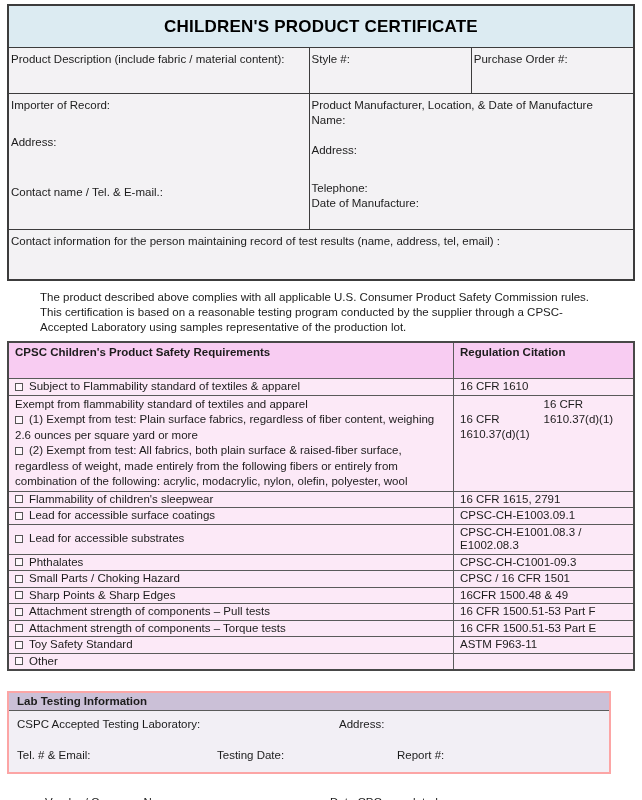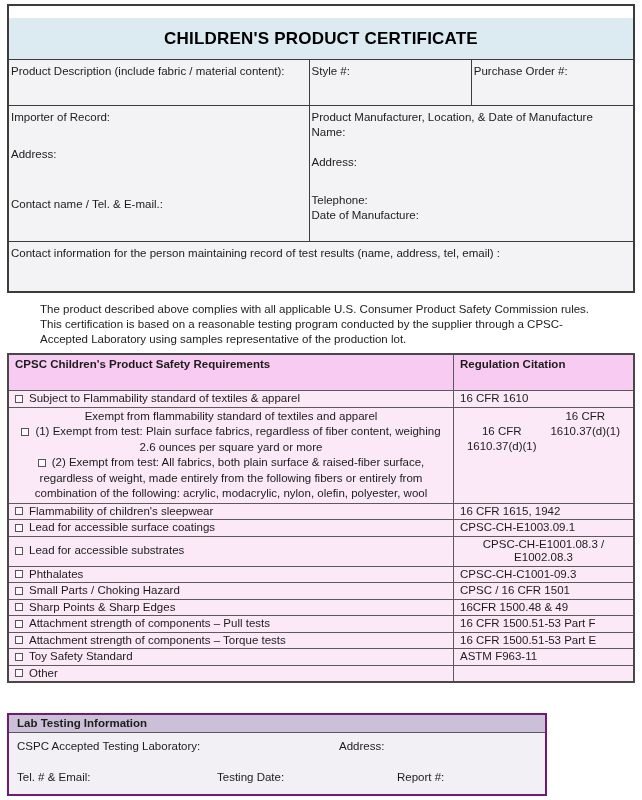--- a/index.html
+++ b/index.html
@@ -19,21 +19,21 @@
     font-family:"Liberation Sans",sans-serif;color:var(--ink);
     font-size:11.5px;
   }
   .doc{position:relative;width:642px;height:800px;padding:4px 7px 0 7px;}
 
   
   .top-box{width:628px;border:2px solid var(--border-dark);}
   .title-bar{
     height:41px;background:var(--title-bg);
     display:flex;align-items:center;justify-content:center;
-    font-size:17px;font-weight:bold;color:#000;letter-spacing:.2px;margin-top:12px;
+    font-size:17px;font-weight:bold;color:#000;letter-spacing:.2px;
   }
   .form-row{display:flex;border-top:1px solid var(--border-dark);background:var(--cell-bg);}
   .cell{padding:4px 2px;line-height:15px;}
   .cell + .cell{border-left:1px solid var(--border-dark);}
   .row1{height:46px;}
   .c-pd{width:48%;}
   .c-style{width:26%;}
   .c-po{width:26%;}
   .row2{height:136px;}
   .c-importer{width:48%;}
@@ -47,37 +47,37 @@
   .c-contactinfo{width:100%;}
 
   
   .statement{
     margin:9px 0 6px 33px;width:566px;line-height:15px;
   }
 
   
   .req-table{width:628px;border:2px solid #484848;}
   .req-row{display:flex;background:var(--tbl-row-bg);}
-  .req-row + .req-row{border-top:1px solid #5a5a5a;text-align:center;}
+  .req-row + .req-row{border-top:1px solid #5a5a5a;}
   .req-label{flex:1;padding:1px 6px;line-height:13.5px;display:flex;align-items:center;}
   .req-cit{width:180px;border-left:1px solid #5a5a5a;padding:1px 6px;line-height:13.5px;display:flex;align-items:center;}
   .req-header{background:var(--tbl-header-bg);font-weight:bold;}
   .req-header .req-label,.req-header .req-cit{padding-top:2.5px;padding-bottom:19px;}
   .cb{
     display:inline-block;width:8px;height:8px;flex:0 0 8px;
     border:1px solid #555;background:rgba(255,255,255,.65);
     margin-right:6px;vertical-align:-1px;
   }
   .cb.inline{display:inline-block;flex:none;}
   .exempt .req-label{display:block;line-height:15.5px;padding-top:1px;}
   .exempt-cit{display:flex;flex-direction:row;justify-content:space-between;align-items:flex-start;padding:1px 6px;line-height:15px;}
   .exempt-cit .c1{margin-top:15px;}
 
   
-  .lab-box{margin-top:30px;width:540px;border:2px solid #701a75;}
+  .lab-box{margin-top:20px;width:604px;border:2px solid #fca5a5;}
   .lab-header{
     background:var(--lab-header-bg);font-weight:bold;
     padding:1.5px 8px;line-height:13.5px;border-bottom:1px solid #5a5a5a;
   }
   .lab-body{background:var(--lab-body-bg);height:61px;padding:6px 8px 0 8px;}
   .lab-row1{display:grid;grid-template-columns:322px auto;line-height:14px;}
   .lab-row2{display:grid;grid-template-columns:200px 180px auto;margin-top:17px;line-height:14px;}
 
   
   .sig{margin-top:21px;padding-left:38px;}
@@ -151,21 +151,21 @@
         <span class="c1">16 CFR 1610.37(d)(1)</span>
         <span class="c2">16 CFR 1610.37(d)(1)</span>
       </div>
     </div>
 
     <div class="req-row">
       <div class="req-label">
           <span class="cb"></span>
           <span>Flammability of children's sleepwear</span>
         </div>
-      <div class="req-cit">16 CFR 1615, 1942</div>
+      <div class="req-cit">16 CFR 1615, 2791</div>
     </div>
     <div class="req-row">
       <div class="req-label">
           <span class="cb"></span>
           <span>Lead for accessible surface coatings</span>
         </div>
       <div class="req-cit">CPSC-CH-E1003.09.1</div>
     </div>
     <div class="req-row">
       <div class="req-label">

